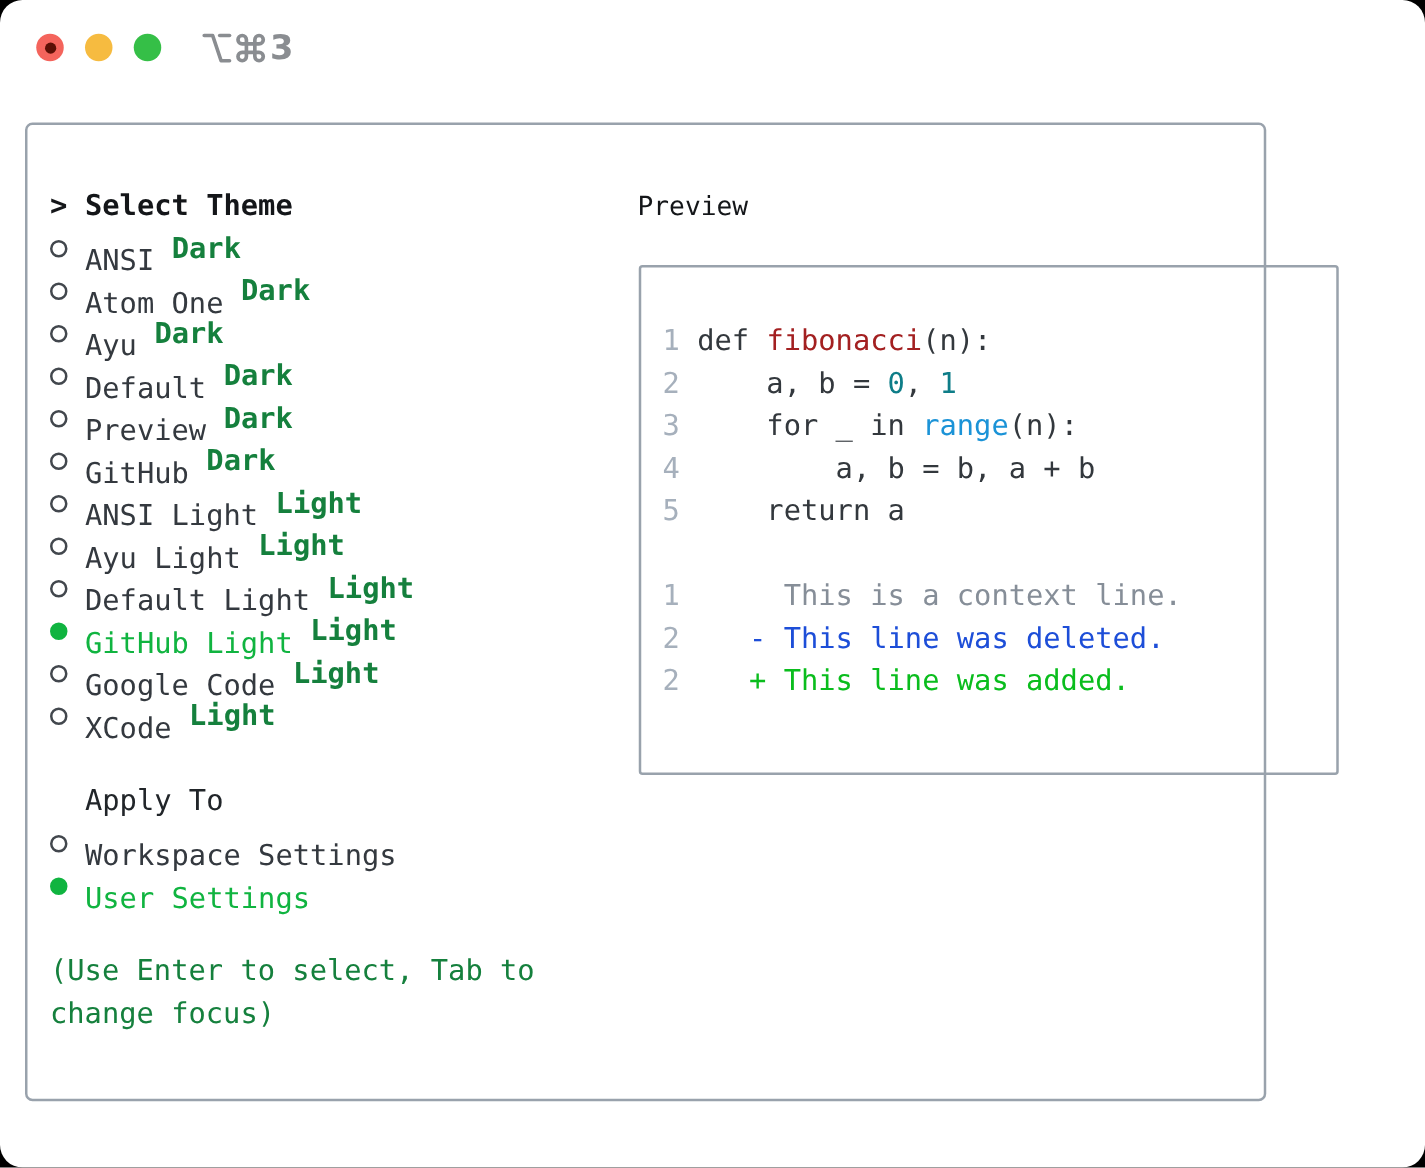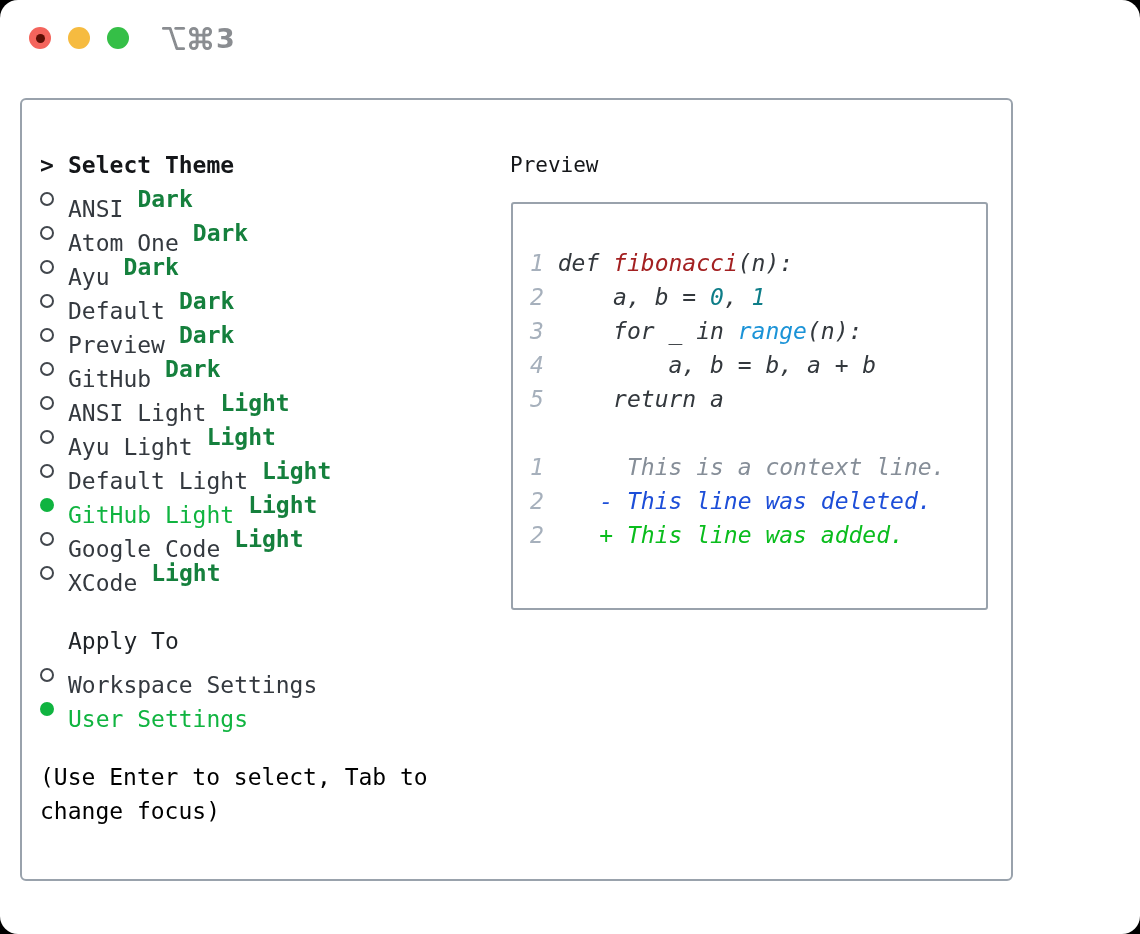--- a/index.html
+++ b/index.html
@@ -27,27 +27,27 @@
   
   .left-col{position:absolute;left:18px;top:48px;font-size:23px;}
   .row{height:34px;line-height:34px;display:flex;align-items:center;white-space:pre;}
   .prompt{width:28px;font-weight:bold;color:#141619;flex:none;}
   .hdr{font-weight:bold;color:#141619;}
   .radio{width:14px;height:14px;border:2px solid #42474d;border-radius:50%;
          box-sizing:border-box;flex:none;margin-right:14px;}
   .tname{color:#34393f;margin-top:20px;}
   .variant{color:#15803d;margin-left:14px;font-weight:bold;}
   .apply-hdr{padding-left:28px;color:#212529;}
-  .hint-line{color:#000000;}
+  .hint-line{color:#15803d;}
 
   
   .preview-hdr{position:absolute;left:488px;top:48px;height:34px;line-height:34px;
                font-weight:normal;color:#141619;font-size:21px;}
-  .preview-box{position:absolute;left:489px;top:102px;width:477px;height:408px;
-               border:2px solid #99a2ac;border-radius:3px;box-sizing:border-box;overflow:hidden;font-style:italic;}
+  .preview-box{position:absolute;left:489px;top:112px;width:560px;height:408px;
+               border:2px solid #99a2ac;border-radius:3px;box-sizing:border-box;overflow:hidden;}
   #code-lines{padding:42px 0 0 17px;font-size:23px;}
   .cl{height:34px;line-height:34px;white-space:pre;}
 </style>
 </head>
 <body>
 
 <div class="stage">
   <div class="window">
 
     <div class="titlebar">

